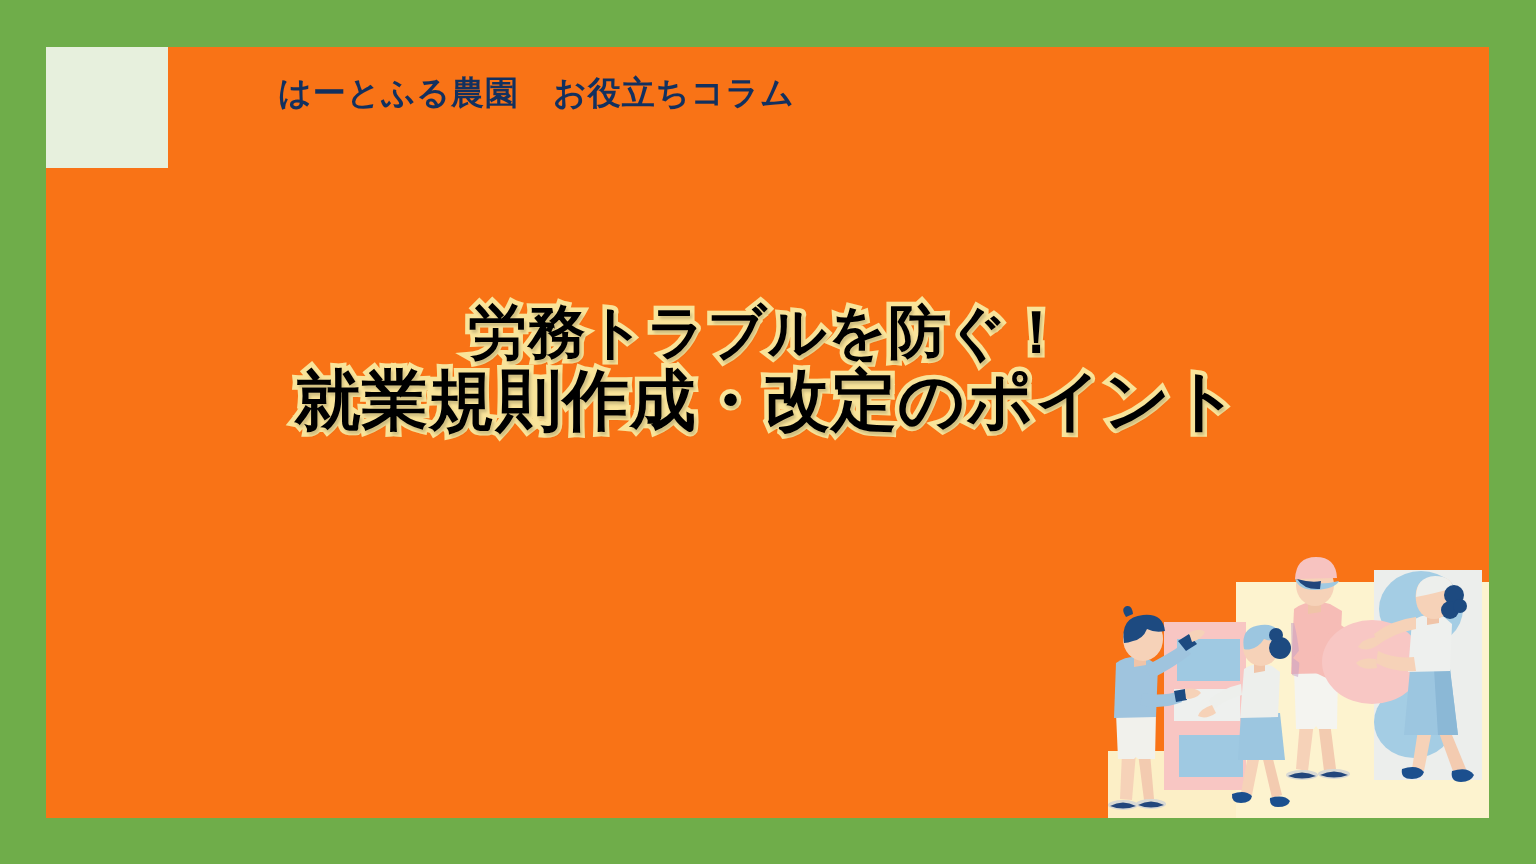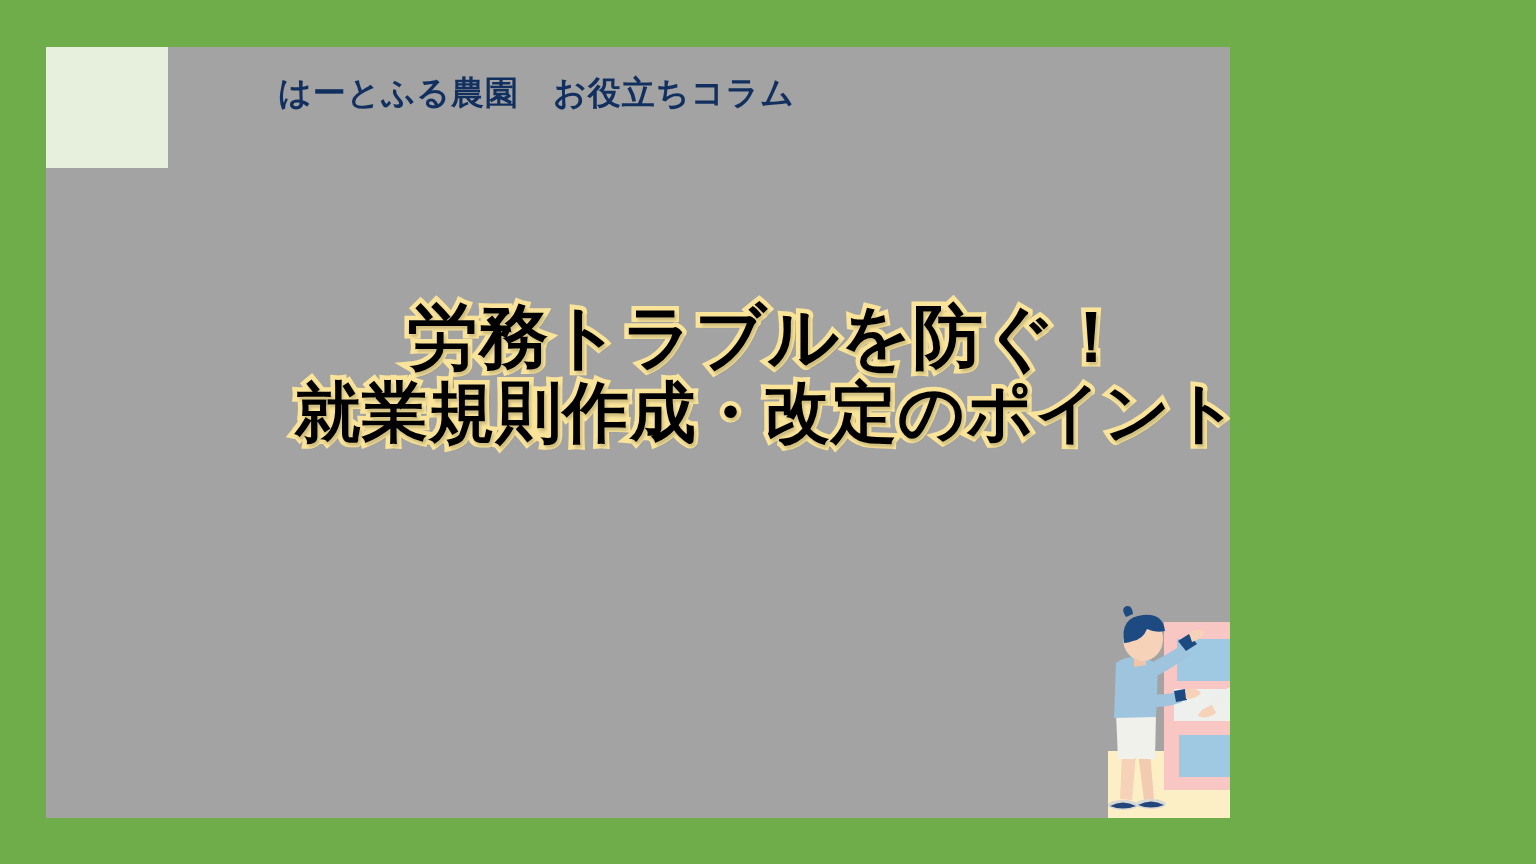--- a/index.html
+++ b/index.html
@@ -22,23 +22,23 @@
     background: #6fad4a;       
     box-sizing: border-box;
     overflow: hidden;
   }
 
   
   #card {
     position: absolute;
     left: 46px;
     top: 47px;
-    width: 1184px;
+    width: 1443px;
     height: 771px;
-    background: #a3a3a3;
+    background: #f97316;
     overflow: hidden;
   }
 
   
   #corner-square {
     position: absolute;
     left: 0px;
     top: 0px;
     width: 122px;
     height: 121px;
@@ -72,21 +72,21 @@
     font-weight: 900;
     color: #000000;
     white-space: nowrap;
     -webkit-text-stroke: 9px #f9e49a;
     paint-order: stroke fill;
     text-shadow:
        0 0 1px #f9e49a,
        2px 3px 3px rgba(0,0,0,0.18);
   }
   #headline-line-1 {
-    font-size: 70px;
+    font-size: 58px;
     letter-spacing: 1px;
   }
   #headline-line-2 {
     font-size: 66px;
     letter-spacing: 1px;
     margin-top: 6px;
   }
 
   
   #illustration {

